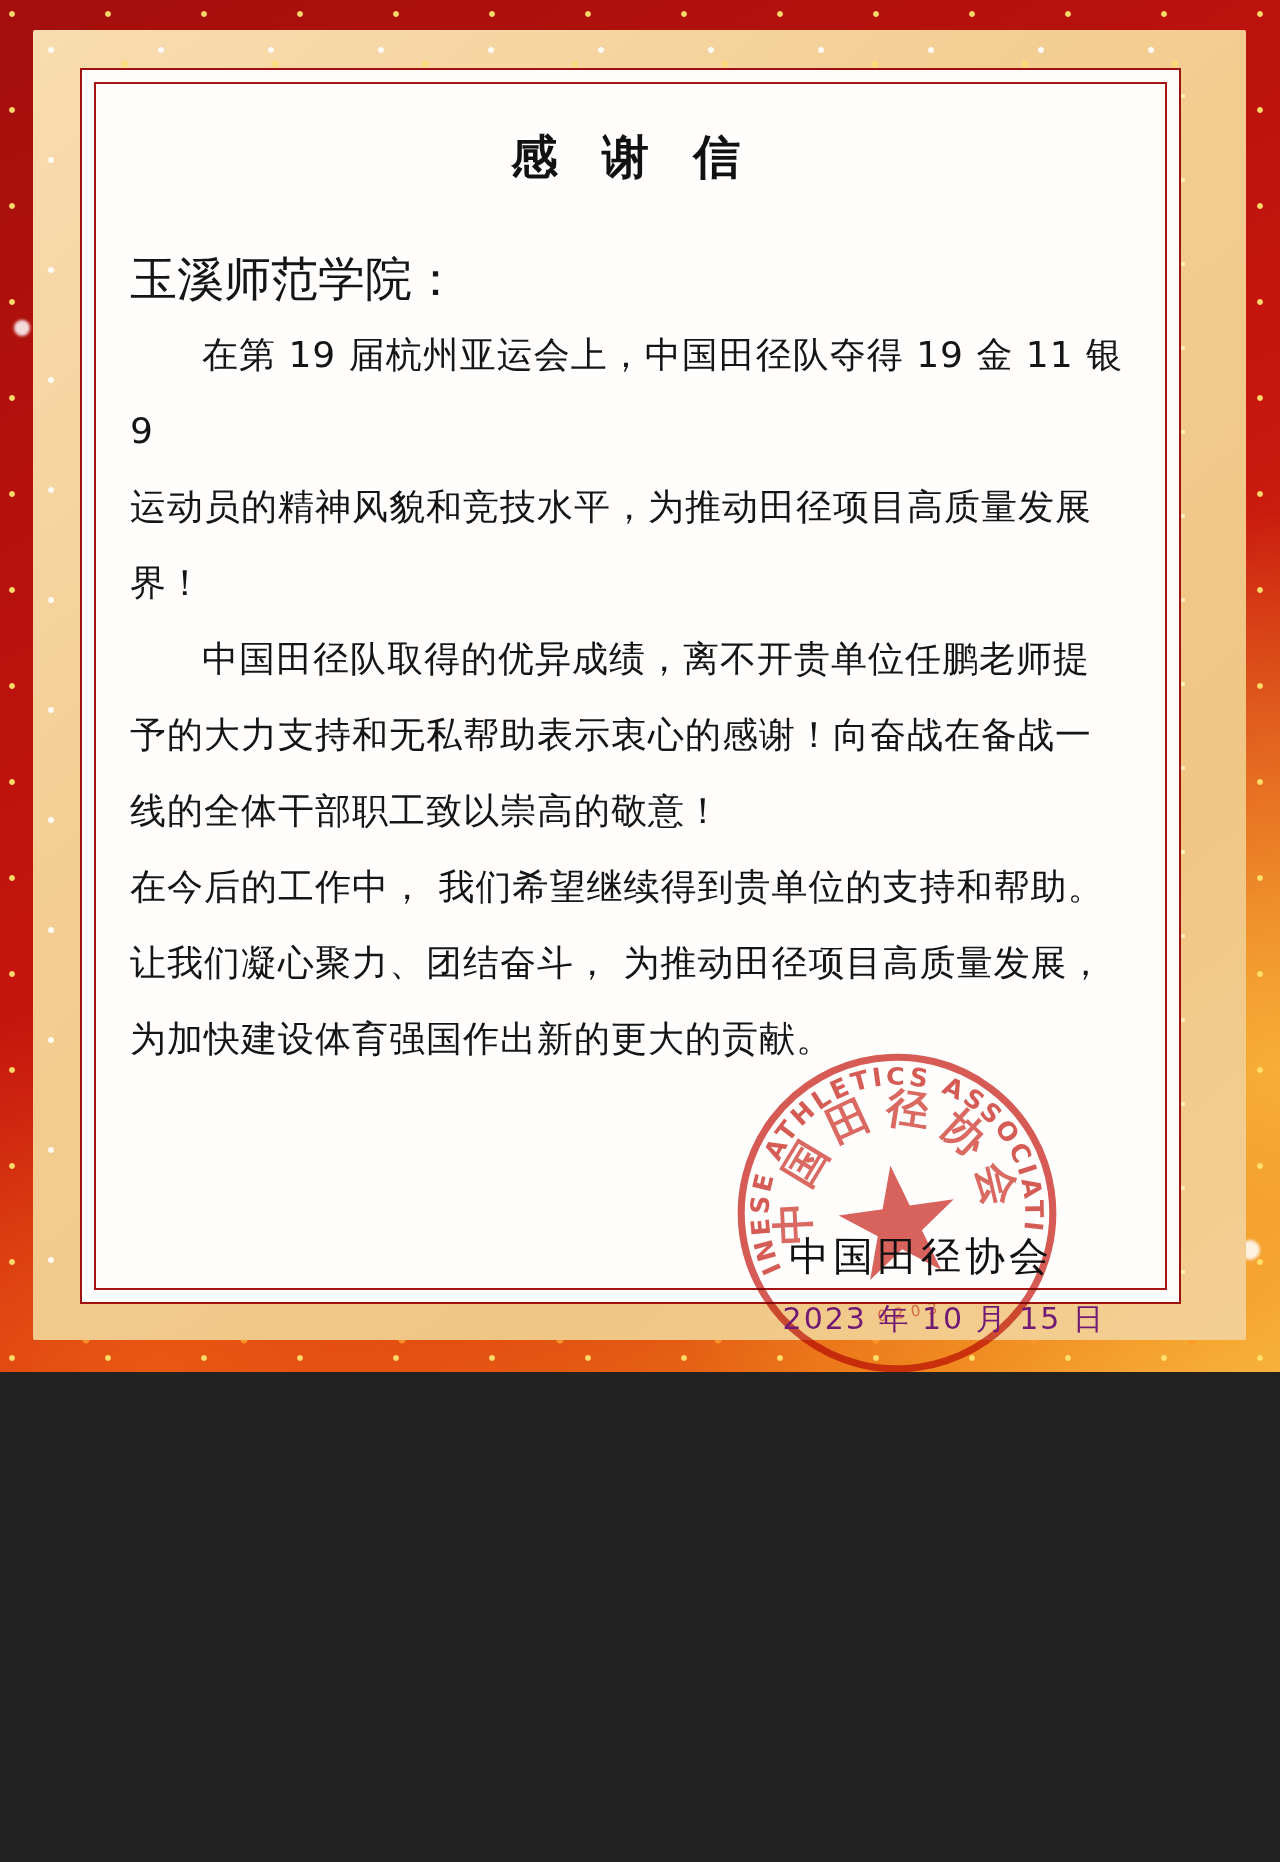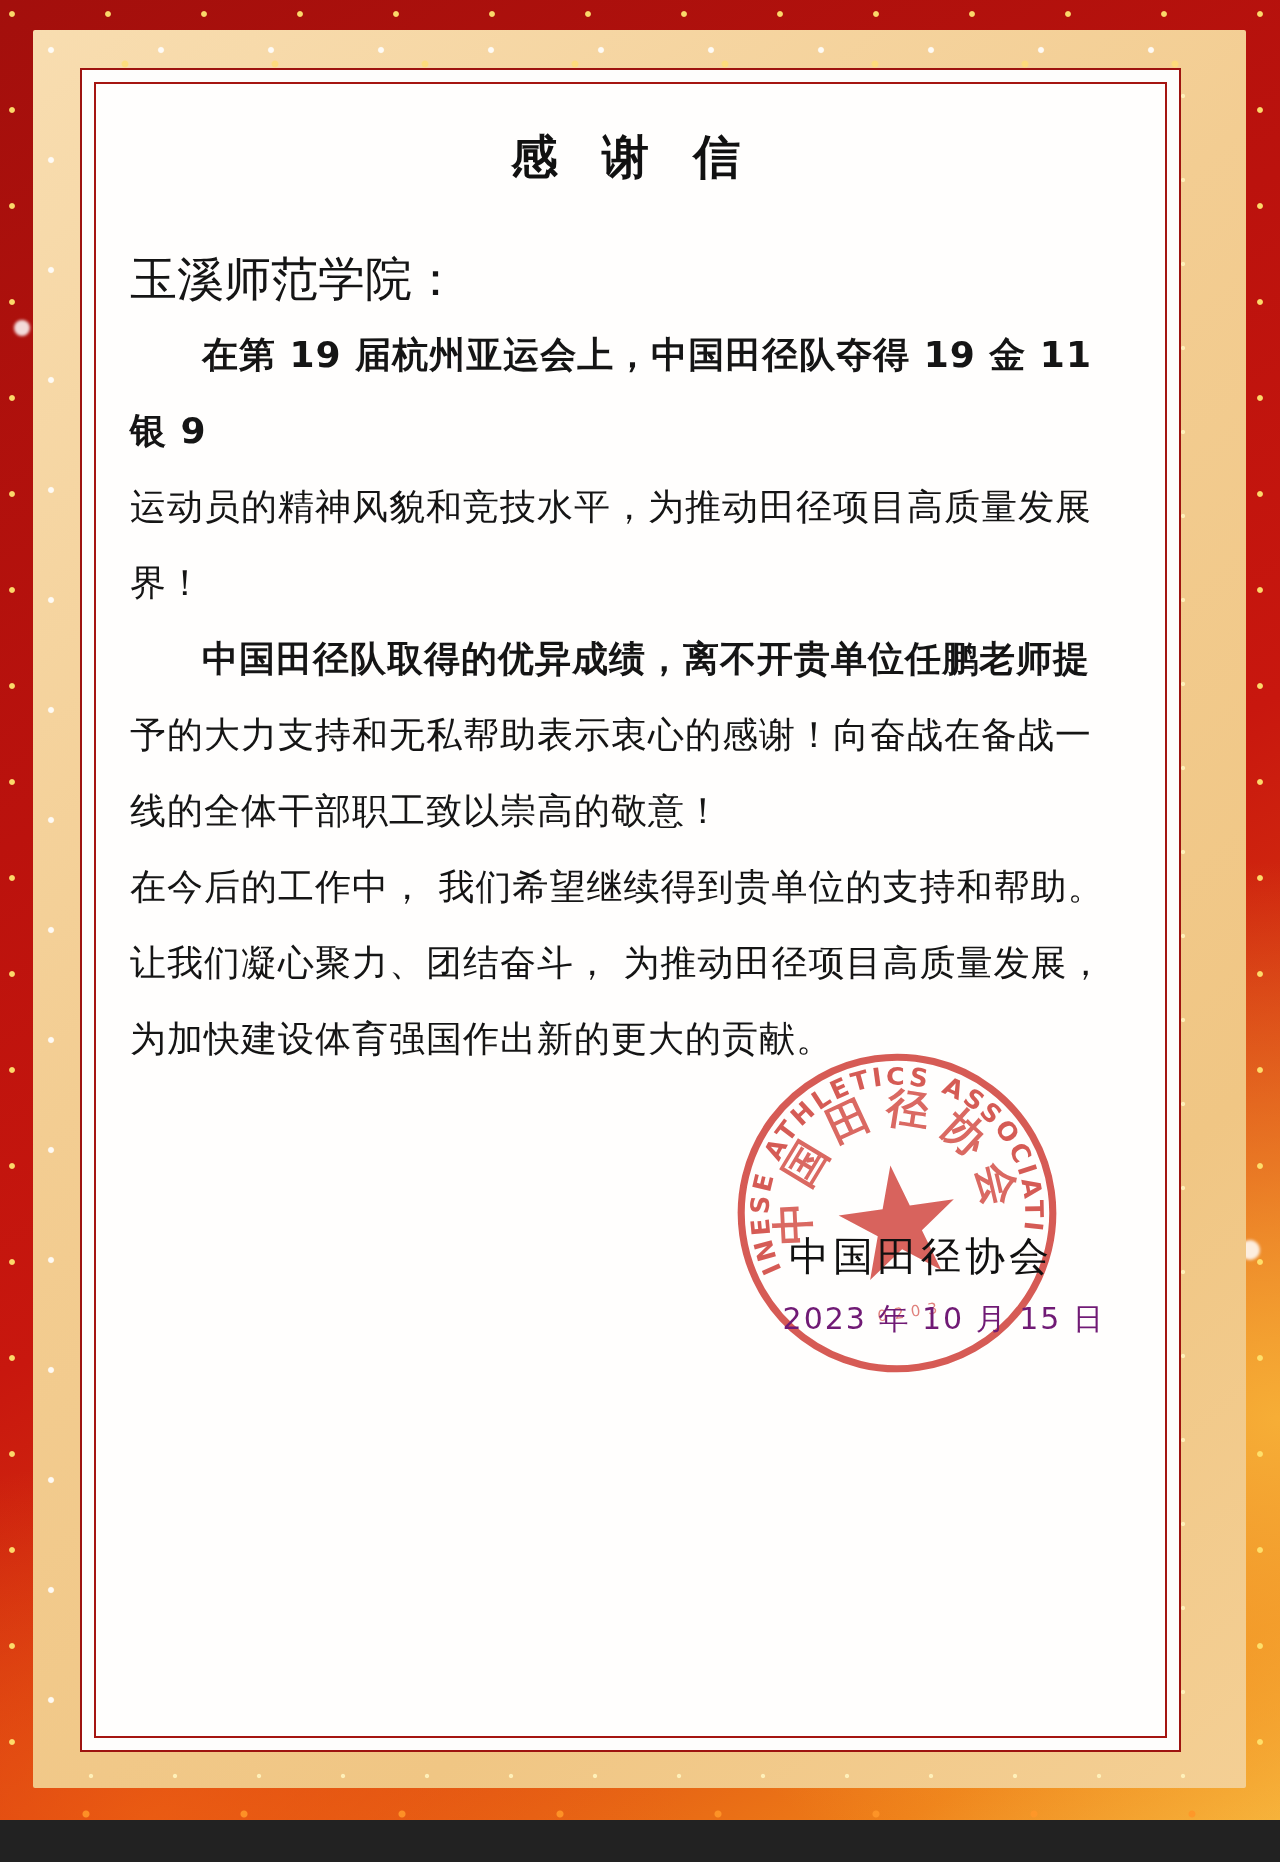--- a/index.html
+++ b/index.html
@@ -1,18 +1,18 @@
 <!DOCTYPE html>
 <html><head>
 <meta charset="utf-8">
 <style>
   html,body{margin:0;padding:0;background:#222;}
   .poster{
     position:relative;
-    width:1280px;height:1820px;
+    width:1280px;height:1372px;
     margin:0 auto;
     overflow:hidden;
     font-family:"DejaVu Sans","Liberation Sans",sans-serif;
   }
   
   .bg-red{
     position:absolute;inset:0;
     background-image:
       radial-gradient(circle at 12px 14px, rgba(255,227,110,.95) 2.4px, rgba(255,227,110,0) 3.4px),
       radial-gradient(circle at 52px 44px, rgba(255,255,255,.85) 1.6px, rgba(255,255,255,0) 2.6px),
@@ -54,21 +54,21 @@
   .title{
     margin:14px 0 52px 0;
     text-align:center;
     font-size:47px;font-weight:bold;
     letter-spacing:14px;
     color:#111;
   }
   .salutation{font-size:47px;line-height:76px;}
   .para{margin:0;}
   .body-line{font-size:36px;line-height:76px;letter-spacing:1px;}
-  .body-line.indent{text-indent:2em;font-weight:bold;}
+  .body-line.indent{text-indent:2em;}
   
   .sign-area{position:relative;height:360px;}
   .signature{
     position:absolute;right:82px;top:152px;
     font-size:40px;letter-spacing:4px;color:#101010;
   }
   .date{
     position:absolute;right:30px;top:222px;
     font-size:30px;letter-spacing:2px;color:#701a75;
   }

